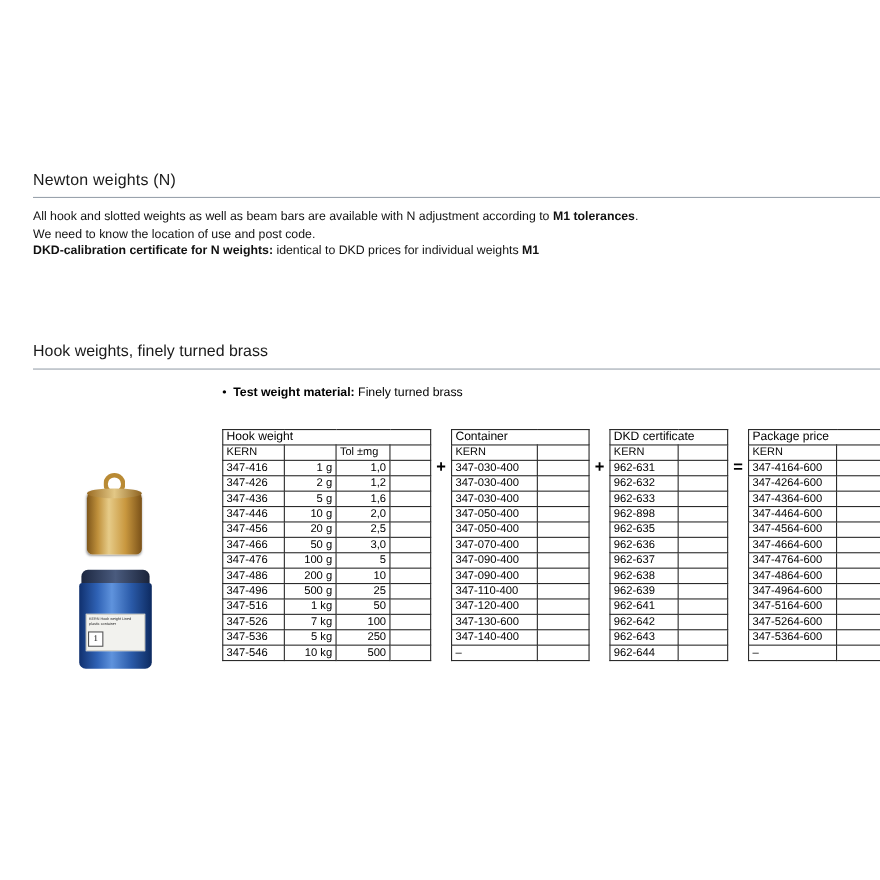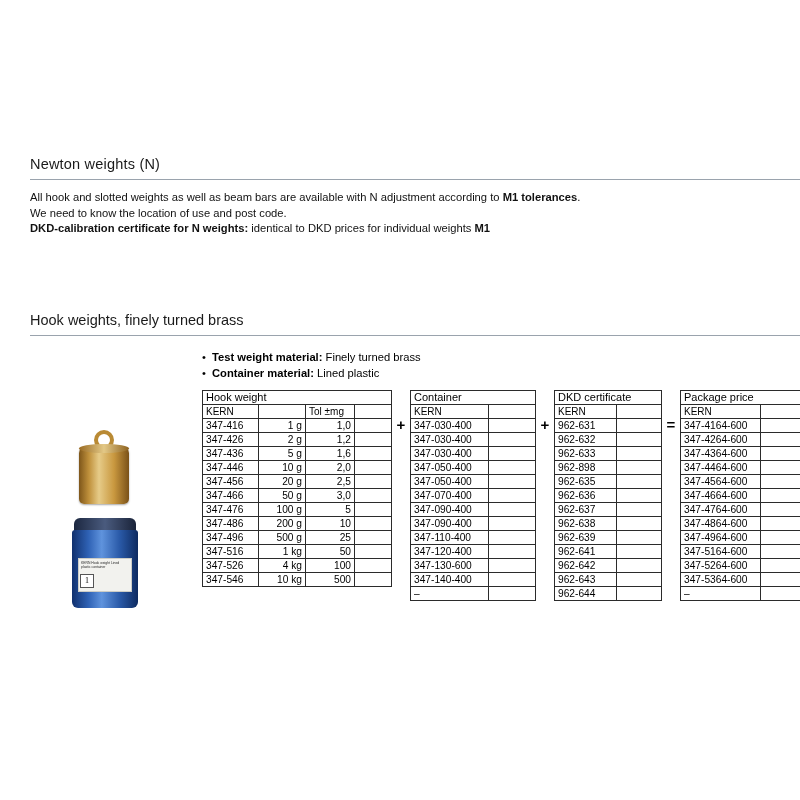--- a/index.html
+++ b/index.html
@@ -232,21 +232,20 @@
     </div>
   </div>
 
   <div class="sec2">
     <div class="sec2-title">Hook weights, finely turned brass</div>
     <div class="rule"></div>
   </div>
 
   <div class="bullets">
     <div><span class="bullet-dot">•</span><span id="b0"><span class="b">Test weight material:</span><span> Finely turned brass</span></span></div>
-    <div><span class="bullet-dot">•</span><span id="b1"><span class="b">Container material:</span><span> Lined plastic</span></span></div>
   </div>
 
   <div class="img-brass">
     <div class="brass-hook"></div>
     <div class="brass-body"></div>
     <div class="brass-top"></div>
   </div>
 
   <div class="img-plastic">
     <div class="plastic-lid"></div>
@@ -332,22 +331,28 @@
               <td class="blank-col"></td>
             </tr>
             <tr>
               <td class="bold">347-516</td>
               <td class="val-col">1 kg</td>
               <td class="tol-col">50</td>
               <td class="blank-col"></td>
             </tr>
             <tr>
               <td class="bold">347-526</td>
-              <td class="val-col">4 kg</td>
+              <td class="val-col">7 kg</td>
               <td class="tol-col">100</td>
+              <td class="blank-col"></td>
+            </tr>
+            <tr>
+              <td class="bold">347-536</td>
+              <td class="val-col">5 kg</td>
+              <td class="tol-col">250</td>
               <td class="blank-col"></td>
             </tr>
             <tr>
               <td class="bold">347-546</td>
               <td class="val-col">10 kg</td>
               <td class="tol-col">500</td>
               <td class="blank-col"></td>
             </tr>
           </tbody>
       </table>

